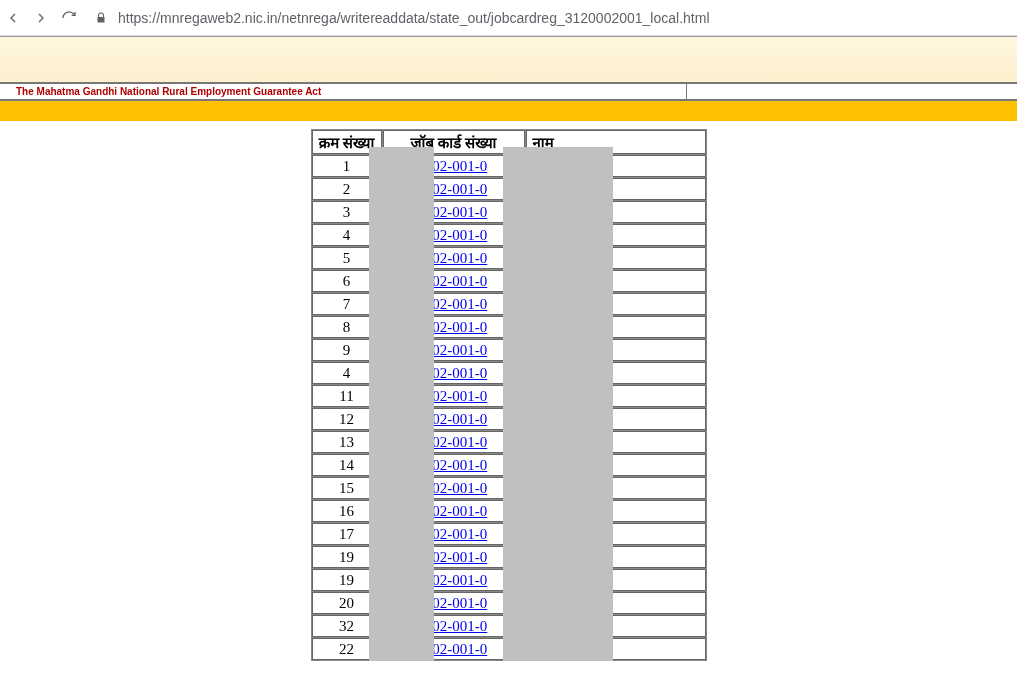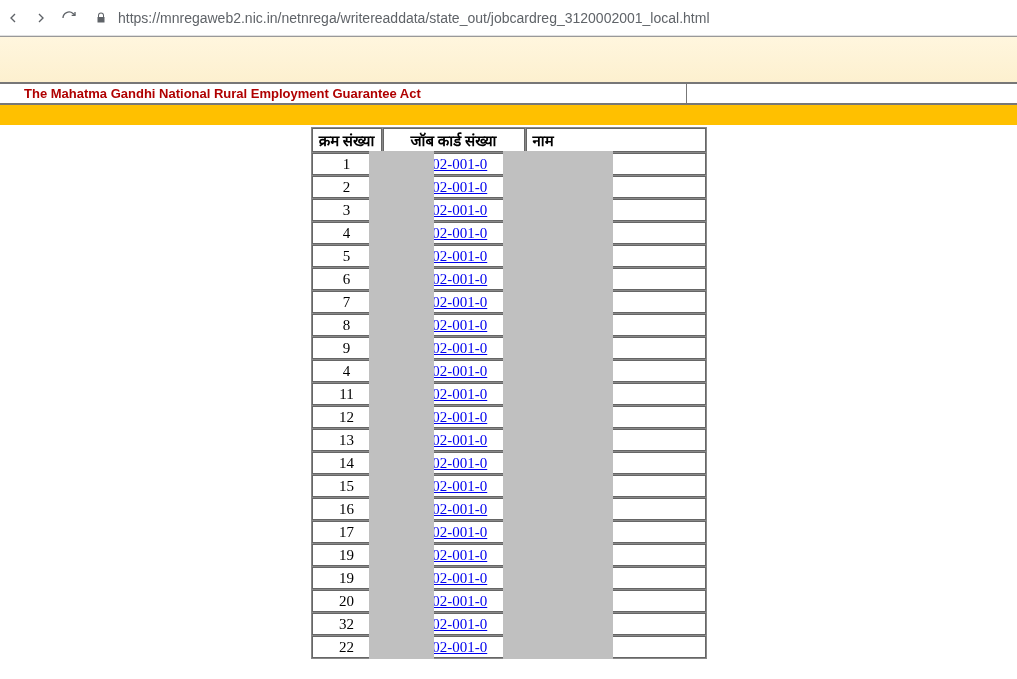--- a/index.html
+++ b/index.html
@@ -51,40 +51,39 @@
     border-top: 1px solid #999;
     background: linear-gradient(#fff6de, #fdf0cf);
   }
   .title-bar {
     display: flex;
     border-top: 2px solid #777;
     border-bottom: 2px solid #777;
   }
   .title-cell-left {
     flex: 1;
-    padding: 2px 4px;
+    padding: 2px 16px;
     font-family: Arial, sans-serif;
-    font-size: 13px;
+    font-size: 10px;
     font-weight: bold;
     color: #b00000;
     border-right: 1px solid #777;
-    margin-left: 20px;
   }
   .title-cell-right {
     width: 330px;
   }
   .yellow-band {
     height: 20px;
     background: #ffc000;
   }
   .content-wrap {
     width: 100%;
     display: flex;
     justify-content: center;
-    padding-top: 2px;
+    padding-top: 8px;
     position: relative;
   }
   table.data-table {
     border-collapse: separate;
     border-spacing: 1px;
     background: #888;
   }
   table.data-table th,
   table.data-table td {
     background: #fff;

